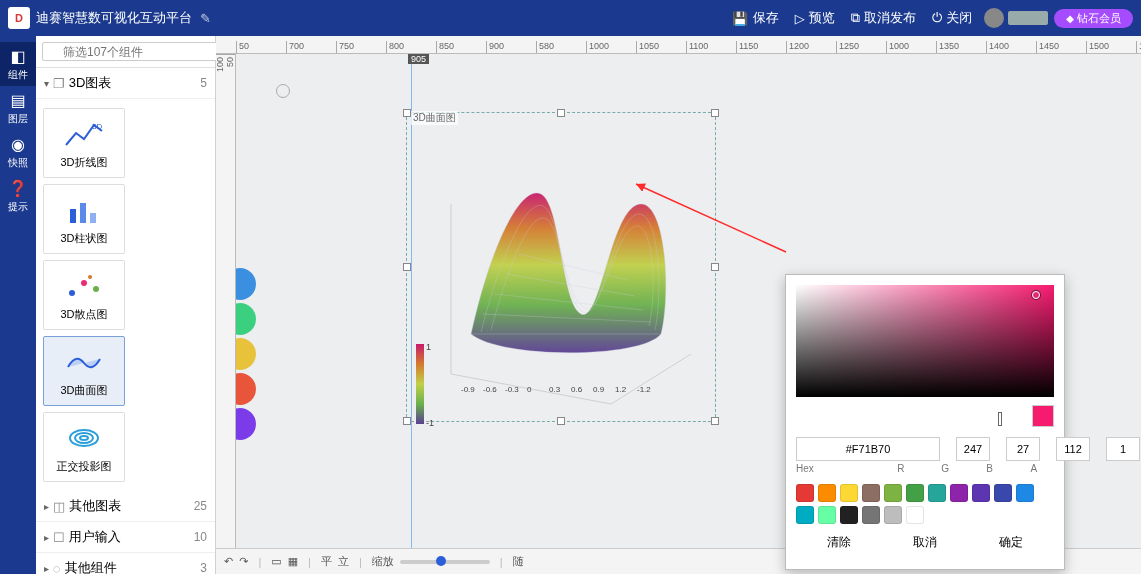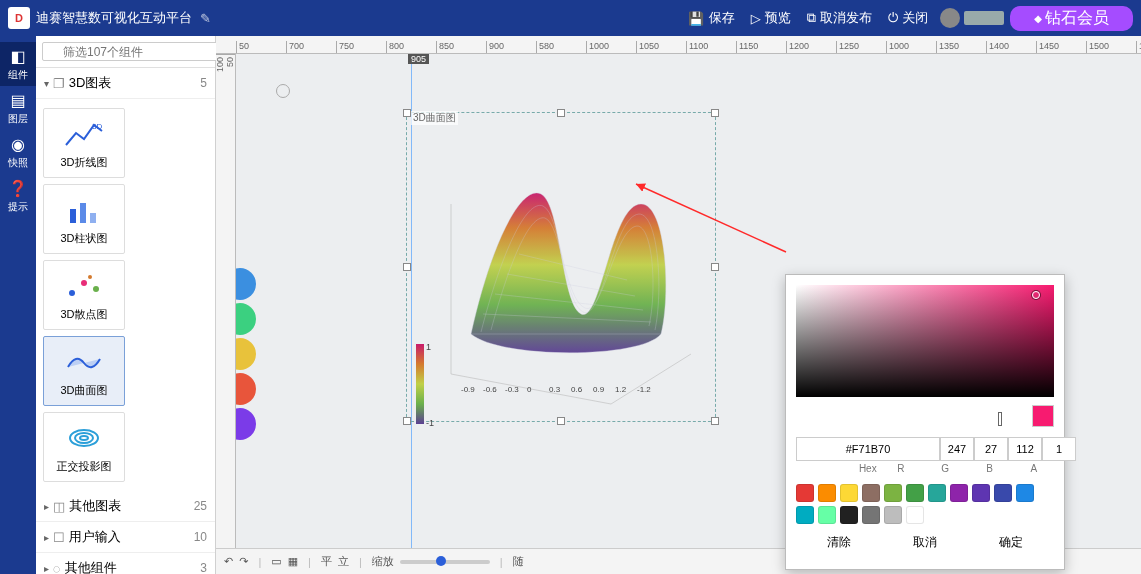--- a/index.html
+++ b/index.html
@@ -5,21 +5,21 @@
 * { margin: 0; padding: 0; box-sizing: border-box; font-family: "Microsoft YaHei", sans-serif; }
 body { width: 1141px; height: 574px; overflow: hidden; background: #fff; position: relative; }
 
 .header { height: 36px; background: #1b3a8f; display: flex; align-items: center; color: #fff; padding: 0 8px; font-size: 13px; }
 .logo { width: 22px; height: 22px; margin-right: 6px; background: #fff; border-radius: 3px; display:flex; align-items:center; justify-content:center; color:#d33; font-weight:bold; font-size:11px; }
 .header-title { flex: 0 0 auto; margin-right: 8px; }
 .header-spacer { flex: 1; }
 .header-btn { display: flex; align-items: center; padding: 0 8px; cursor: pointer; font-size: 13px; }
 .header-btn .ico { margin-right: 4px; font-size: 13px; }
 .avatar { width: 20px; height: 20px; border-radius: 50%; background: #888; margin: 0 4px; }
-.badge { background: #a54cff; border-radius: 10px; padding: 2px 24px; font-size: 16px; display:flex; align-items:center; }
+.badge { background: #a54cff; border-radius: 10px; padding: 2px 12px; font-size: 11px; display:flex; align-items:center; }
 .badge::before { content:"◆"; margin-right:3px; font-size:10px; }
 
 .main { display: flex; height: 538px; position: relative; }
 
 .left-rail { width: 36px; background: #1b3a8f; color: #fff; display: flex; flex-direction: column; align-items: center; padding-top: 6px; }
 .rail-item { width: 36px; height: 44px; display: flex; flex-direction: column; align-items: center; justify-content: center; font-size: 10px; cursor: pointer; }
 .rail-item.active { background: #0d2566; }
 .rail-item .ico { font-size: 16px; margin-bottom: 2px; }
 
 .components-panel { width: 180px; border-right: 1px solid #d0d0d0; background: #fff; display: flex; flex-direction: column; }
@@ -64,26 +64,26 @@
 
 
 .color-picker { position:absolute; right:76px; top:274px; width:280px; height:296px; background:#fff; border:1px solid #bbb; box-shadow:0 4px 12px rgba(0,0,0,0.25); padding:10px; z-index:50;}
 .cp-sat { width:258px; height:112px; background: linear-gradient(to top, #000, rgba(0,0,0,0)), linear-gradient(to right, #fff, #F71B70); position:relative; cursor:crosshair;}
 .cp-sat .cursor { position:absolute; top:6px; right:14px; width:8px;height:8px;border:1px solid #fff; border-radius:50%; box-shadow:0 0 0 1px rgba(0,0,0,0.5);}
 .cp-hue-row { display:flex; align-items:center; margin-top:8px; gap:6px;}
 .cp-hue { flex:1; height:10px; background:linear-gradient(to right,#f00,#ff0,#0f0,#0ff,#00f,#f0f,#f00); position:relative; cursor:pointer;}
 .cp-hue .slider{position:absolute; left:88%; top:-2px; width:4px; height:14px; background:#fff; border:1px solid #666;}
 .cp-alpha { flex:1; height:10px; background: linear-gradient(to right, #fff 0, #F71B70 100%), repeating-conic-gradient(#ccc 0% 25%, #fff 0% 50%) 0/8px 8px; background-blend-mode: normal; position:relative;}
 .cp-preview { width:22px;height:22px; background:#F71B70; border:1px solid #ccc;}
-.cp-inputs { display:flex; gap:0; margin-top:10px;}
+.cp-inputs { display:flex; gap:16px; margin-top:10px;}
 .cp-inputs input { height:24px; border:1px solid #ccc; text-align:center; font-size:11px; }
 .cp-inputs .hex { flex:2; }
 .cp-inputs .num { flex:1; width:34px;}
 .cp-labels { display:flex; gap:4px; font-size:10px; color:#777; margin-top:2px;}
-.cp-labels span:first-child{flex:2;text-align:right;} .cp-labels span{flex:1;text-align:center;}
+.cp-labels span:first-child{flex:2;text-align:left;} .cp-labels span{flex:1;text-align:center;}
 .cp-presets { display:flex; flex-wrap:wrap; gap:4px; margin-top:10px;}
 .cp-presets .p { width:18px;height:18px; border-radius:3px; cursor:pointer; border:1px solid rgba(0,0,0,0.1);}
 .cp-actions { display:flex; justify-content:space-around; margin-top:10px; font-size:12px;}
 .cp-actions span{cursor:pointer;}
 
 
 svg.surface path { stroke:#ccd; stroke-width:0.4; }
 </style>
 </head>
 <body>

